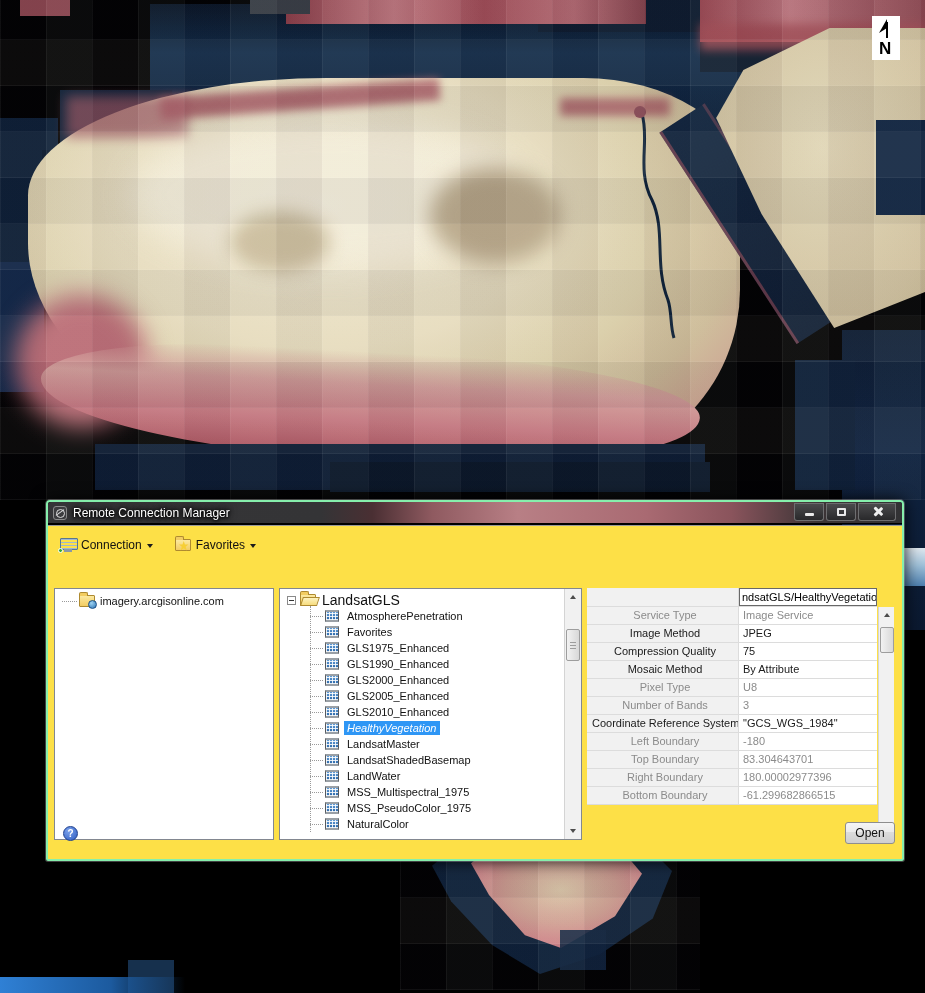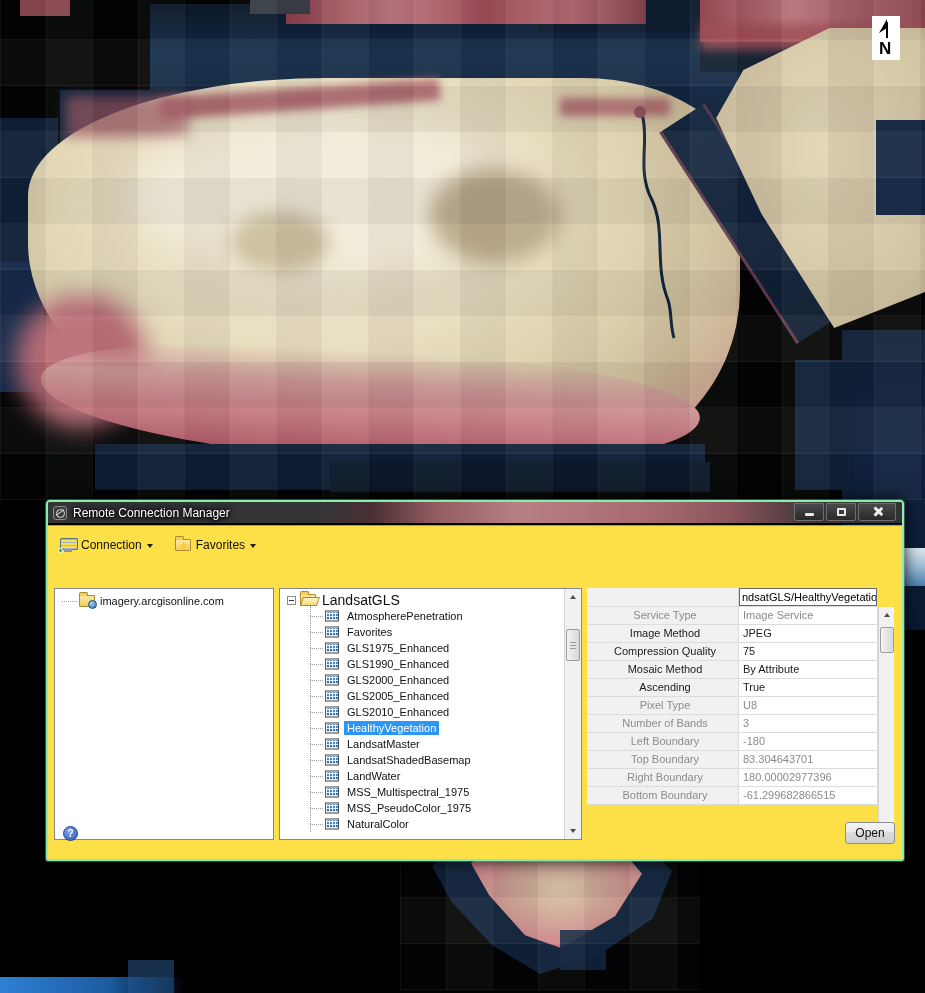--- a/index.html
+++ b/index.html
@@ -142,21 +142,21 @@
   .vline { position:absolute; left:30px; top:-2px; bottom:0; border-left:1px dotted #9a9a9a; }
   .svc { padding-left:30px; position:relative; }
   .svc .stub { width:13px; margin-right:2px; }
   .svcicon { width:14px; height:12px; flex:0 0 auto; border:1px solid #55595e;
       border-top:2px solid #9aa0a6; border-bottom:2px solid #9aa0a6;
       background-color:#2b67a8;
       background-image:repeating-linear-gradient(90deg, rgba(255,255,255,.85) 0 1px, transparent 1px 3px),
                        repeating-linear-gradient(0deg,  rgba(255,255,255,.85) 0 1px, transparent 1px 3px),
                        linear-gradient(#5f9bd6,#2b67a8); }
   .svc .label { margin-left:5px; padding:1px 3px; }
-  .svc.selected .label { background:#2e96f5; color:#fff; }
+  .svc.selected .label { background:#2e96f5; color:#fff;font-style:italic; }
 
   
   .vscroll { position:absolute; right:0; top:0; bottom:0; width:17px; background:#f1f1f1; border-left:1px solid #d4d4d4; }
   .sbtn { position:absolute; left:0; width:16px; height:16px; display:flex; align-items:center; justify-content:center; }
   .sbtn.up { top:0; } .sbtn.down { bottom:0; }
   .tri-up   { width:0; height:0; border:3.5px solid transparent; border-bottom:4.5px solid #4c4c4c; margin-bottom:3px; }
   .tri-down { width:0; height:0; border:3.5px solid transparent; border-top:4.5px solid #4c4c4c; margin-top:3px; }
   .thumb { position:absolute; left:1px; width:14px; background:linear-gradient(90deg,#f2f2f2,#d8d8d8);
       border:1px solid #9d9d9d; border-radius:2px; }
   .thumb .grip { position:absolute; left:3px; right:3px; top:50%; height:1px; background:#9d9d9d;
@@ -395,31 +395,31 @@
     <div class="pv">JPEG</div>
   </div>
             <div class="prow">
     <div class="pl">Compression Quality</div>
     <div class="pv">75</div>
   </div>
             <div class="prow">
     <div class="pl">Mosaic Method</div>
     <div class="pv">By Attribute</div>
   </div>
-            <div class="prow">
-    <div class="pl">Ascending</div>
-    <div class="pv">True</div>
-  </div>
             <div class="prow muted">
     <div class="pl">Pixel Type</div>
     <div class="pv">U8</div>
   </div>
             <div class="prow muted">
     <div class="pl">Number of Bands</div>
     <div class="pv">3</div>
+  </div>
+            <div class="prow">
+    <div class="pl">Coordinate Reference System</div>
+    <div class="pv">"GCS_WGS_1984"</div>
   </div>
             <div class="prow muted">
     <div class="pl">Left Boundary</div>
     <div class="pv">-180</div>
   </div>
             <div class="prow muted">
     <div class="pl">Top Boundary</div>
     <div class="pv">83.304643701</div>
   </div>
             <div class="prow muted">

